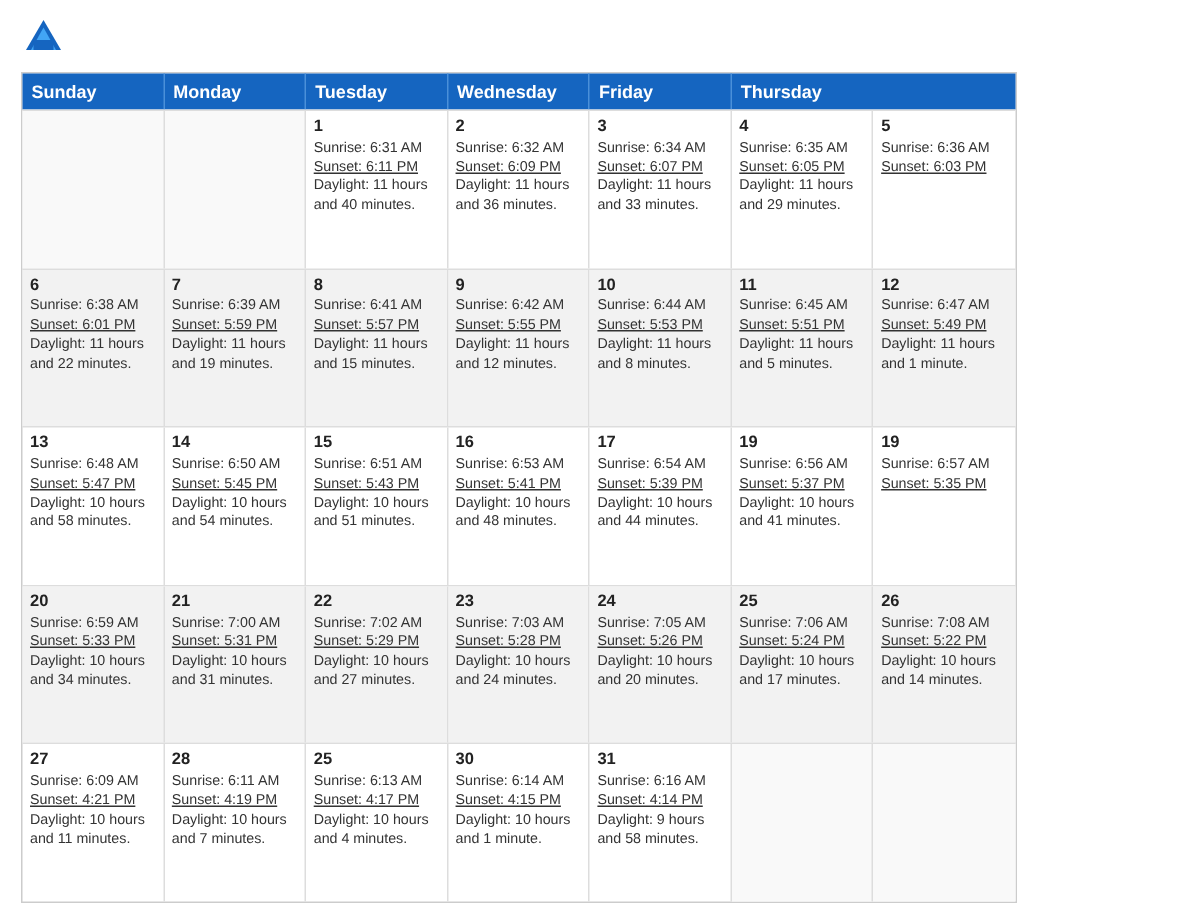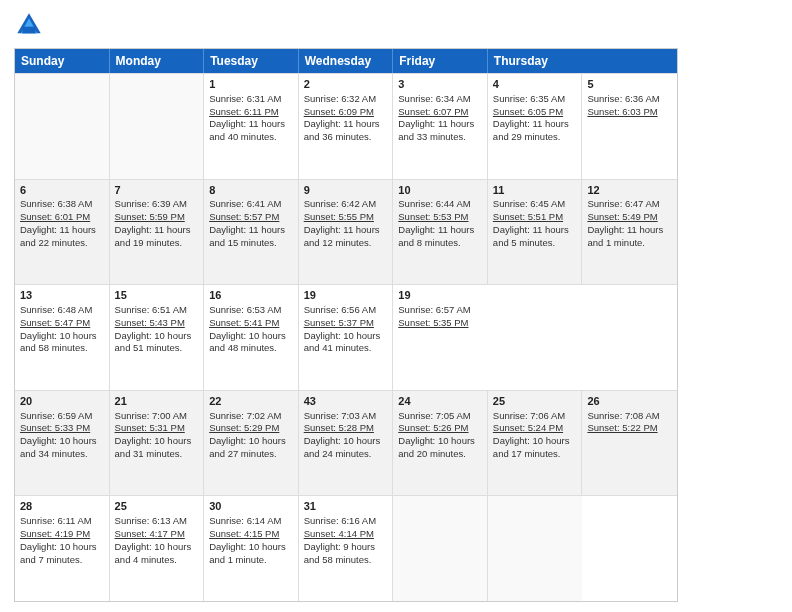--- a/index.html
+++ b/index.html
@@ -150,35 +150,38 @@
           <div class="cal-cell"><span class="day-num">6</span><span class="sun">Sunrise: 6:38 AM</span><br><span class="set">Sunset: 6:01 PM</span><br><span class="day">Daylight: 11 hours and 22 minutes.</span></div>
           <div class="cal-cell"><span class="day-num">7</span><span class="sun">Sunrise: 6:39 AM</span><br><span class="set">Sunset: 5:59 PM</span><br><span class="day">Daylight: 11 hours and 19 minutes.</span></div>
           <div class="cal-cell"><span class="day-num">8</span><span class="sun">Sunrise: 6:41 AM</span><br><span class="set">Sunset: 5:57 PM</span><br><span class="day">Daylight: 11 hours and 15 minutes.</span></div>
           <div class="cal-cell"><span class="day-num">9</span><span class="sun">Sunrise: 6:42 AM</span><br><span class="set">Sunset: 5:55 PM</span><br><span class="day">Daylight: 11 hours and 12 minutes.</span></div>
           <div class="cal-cell"><span class="day-num">10</span><span class="sun">Sunrise: 6:44 AM</span><br><span class="set">Sunset: 5:53 PM</span><br><span class="day">Daylight: 11 hours and 8 minutes.</span></div>
           <div class="cal-cell"><span class="day-num">11</span><span class="sun">Sunrise: 6:45 AM</span><br><span class="set">Sunset: 5:51 PM</span><br><span class="day">Daylight: 11 hours and 5 minutes.</span></div>
           <div class="cal-cell"><span class="day-num">12</span><span class="sun">Sunrise: 6:47 AM</span><br><span class="set">Sunset: 5:49 PM</span><br><span class="day">Daylight: 11 hours and 1 minute.</span></div>
         </div>
         <div class="cal-week">
           <div class="cal-cell"><span class="day-num">13</span><span class="sun">Sunrise: 6:48 AM</span><br><span class="set">Sunset: 5:47 PM</span><br><span class="day">Daylight: 10 hours and 58 minutes.</span></div>
+          <div class="cal-cell"><span class="day-num">14</span><span class="sun">Sunrise: 6:50 AM</span><br><span class="set">Sunset: 5:45 PM</span><br><span class="day">Daylight: 10 hours and 54 minutes.</span></div>
           <div class="cal-cell"><span class="day-num">15</span><span class="sun">Sunrise: 6:51 AM</span><br><span class="set">Sunset: 5:43 PM</span><br><span class="day">Daylight: 10 hours and 51 minutes.</span></div>
           <div class="cal-cell"><span class="day-num">16</span><span class="sun">Sunrise: 6:53 AM</span><br><span class="set">Sunset: 5:41 PM</span><br><span class="day">Daylight: 10 hours and 48 minutes.</span></div>
+          <div class="cal-cell"><span class="day-num">17</span><span class="sun">Sunrise: 6:54 AM</span><br><span class="set">Sunset: 5:39 PM</span><br><span class="day">Daylight: 10 hours and 44 minutes.</span></div>
           <div class="cal-cell"><span class="day-num">19</span><span class="sun">Sunrise: 6:56 AM</span><br><span class="set">Sunset: 5:37 PM</span><br><span class="day">Daylight: 10 hours and 41 minutes.</span></div>
           <div class="cal-cell"><span class="day-num">19</span><span class="sun">Sunrise: 6:57 AM</span><br><span class="set">Sunset: 5:35 PM</span><br></div>
         </div>
         <div class="cal-week alt-row">
           <div class="cal-cell"><span class="day-num">20</span><span class="sun">Sunrise: 6:59 AM</span><br><span class="set">Sunset: 5:33 PM</span><br><span class="day">Daylight: 10 hours and 34 minutes.</span></div>
           <div class="cal-cell"><span class="day-num">21</span><span class="sun">Sunrise: 7:00 AM</span><br><span class="set">Sunset: 5:31 PM</span><br><span class="day">Daylight: 10 hours and 31 minutes.</span></div>
           <div class="cal-cell"><span class="day-num">22</span><span class="sun">Sunrise: 7:02 AM</span><br><span class="set">Sunset: 5:29 PM</span><br><span class="day">Daylight: 10 hours and 27 minutes.</span></div>
-          <div class="cal-cell"><span class="day-num">43</span><span class="sun">Sunrise: 7:03 AM</span><br><span class="set">Sunset: 5:28 PM</span><br><span class="day">Daylight: 10 hours and 24 minutes.</span></div>
+          <div class="cal-cell"><span class="day-num">23</span><span class="sun">Sunrise: 7:03 AM</span><br><span class="set">Sunset: 5:28 PM</span><br><span class="day">Daylight: 10 hours and 24 minutes.</span></div>
           <div class="cal-cell"><span class="day-num">24</span><span class="sun">Sunrise: 7:05 AM</span><br><span class="set">Sunset: 5:26 PM</span><br><span class="day">Daylight: 10 hours and 20 minutes.</span></div>
           <div class="cal-cell"><span class="day-num">25</span><span class="sun">Sunrise: 7:06 AM</span><br><span class="set">Sunset: 5:24 PM</span><br><span class="day">Daylight: 10 hours and 17 minutes.</span></div>
-          <div class="cal-cell"><span class="day-num">26</span><span class="sun">Sunrise: 7:08 AM</span><br><span class="set">Sunset: 5:22 PM</span><br></div>
+          <div class="cal-cell"><span class="day-num">26</span><span class="sun">Sunrise: 7:08 AM</span><br><span class="set">Sunset: 5:22 PM</span><br><span class="day">Daylight: 10 hours and 14 minutes.</span></div>
         </div>
         <div class="cal-week">
+          <div class="cal-cell"><span class="day-num">27</span><span class="sun">Sunrise: 6:09 AM</span><br><span class="set">Sunset: 4:21 PM</span><br><span class="day">Daylight: 10 hours and 11 minutes.</span></div>
           <div class="cal-cell"><span class="day-num">28</span><span class="sun">Sunrise: 6:11 AM</span><br><span class="set">Sunset: 4:19 PM</span><br><span class="day">Daylight: 10 hours and 7 minutes.</span></div>
           <div class="cal-cell"><span class="day-num">25</span><span class="sun">Sunrise: 6:13 AM</span><br><span class="set">Sunset: 4:17 PM</span><br><span class="day">Daylight: 10 hours and 4 minutes.</span></div>
           <div class="cal-cell"><span class="day-num">30</span><span class="sun">Sunrise: 6:14 AM</span><br><span class="set">Sunset: 4:15 PM</span><br><span class="day">Daylight: 10 hours and 1 minute.</span></div>
           <div class="cal-cell"><span class="day-num">31</span><span class="sun">Sunrise: 6:16 AM</span><br><span class="set">Sunset: 4:14 PM</span><br><span class="day">Daylight: 9 hours and 58 minutes.</span></div>
           <div class="cal-cell empty"></div>
           <div class="cal-cell empty"></div>
         </div>
       </div>
   </div>
 </div>

